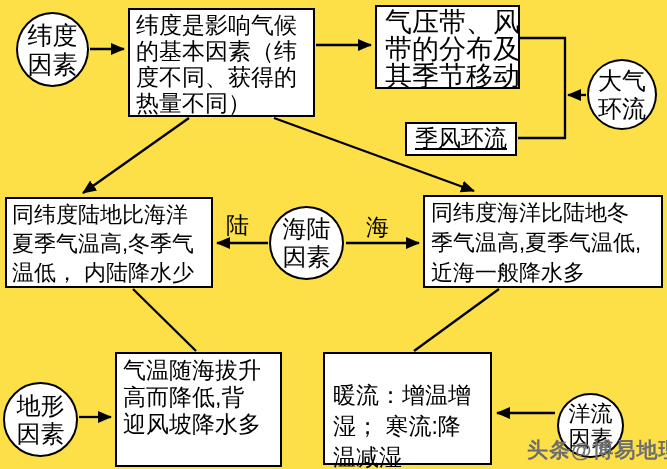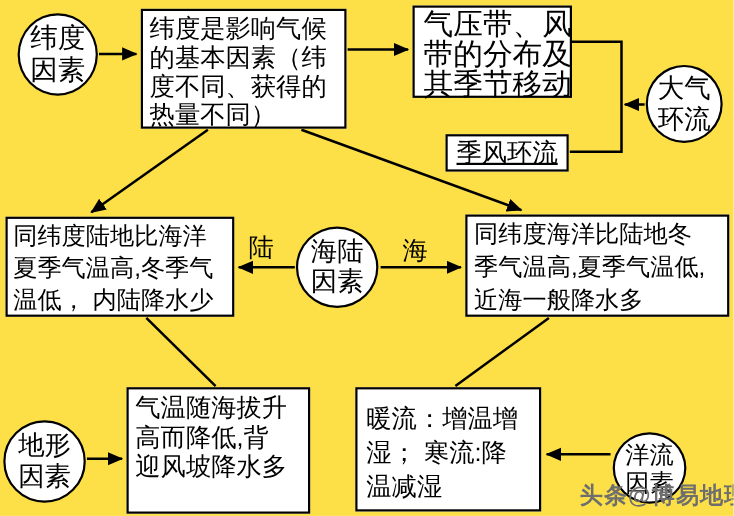--- a/index.html
+++ b/index.html
@@ -18,27 +18,27 @@
     text-align:center;box-sizing:border-box;
   }
   .circle .ln{white-space:nowrap;}
 
   .c-latitude{left:16px;top:12px;width:73px;height:75px;font-size:25px;line-height:29px;}
   .c-atmos{left:587px;top:59px;width:70px;height:71px;font-size:24px;line-height:28px;}
   .c-sealand{left:269px;top:206px;width:75px;height:74px;font-size:24px;line-height:28px;}
   .c-terrain{left:3px;top:382px;width:75px;height:75px;font-size:24px;line-height:28px;}
   .c-current{left:557px;top:381px;width:67px;height:65px;font-size:22px;line-height:25px;margin-top:12px;}
 
-  .b-latitude{left:128px;top:8px;width:187px;height:109px;padding:3px 6px;font-size:23px;line-height:26px;}
+  .b-latitude{left:128px;top:8px;width:187px;height:109px;padding:3px 6px;font-size:23px;line-height:26px;font-family:Liberation Serif, serif;}
   .b-pressure{left:375px;top:5px;width:145px;height:84px;padding:2px 8px;font-size:27px;line-height:27px;}
   .b-monsoon{left:405px;top:122px;width:112px;height:34px;font-size:23px;line-height:29px;text-align:center;text-decoration:underline;}
   .b-land{left:5px;top:197px;width:208px;height:91px;padding:1px 5px;font-size:22px;line-height:29px;}
   .b-sea{left:423px;top:195px;width:240px;height:93px;padding:1px 6px;font-size:22px;line-height:30px;}
   .b-terrain{left:115px;top:352px;width:167px;height:115px;padding:3px 6px;font-size:23px;line-height:27px;}
-  .b-current{left:323px;top:352px;width:169px;height:113px;padding:11px 8px;font-size:23px;line-height:31px;}
+  .b-current{left:323px;top:352px;width:169px;height:113px;padding:26px 8px;font-size:23px;line-height:31px;}
 
   .edge-label{position:absolute;font-size:23px;}
   .el-land{left:226px;top:210px;}
   .el-sea{left:366px;top:212px;}
 
   .watermark{
     position:absolute;left:527px;top:436px;font-size:21px;font-weight:700;
     color:#6e6e6e;letter-spacing:1px;white-space:nowrap;
   }
 </style>

